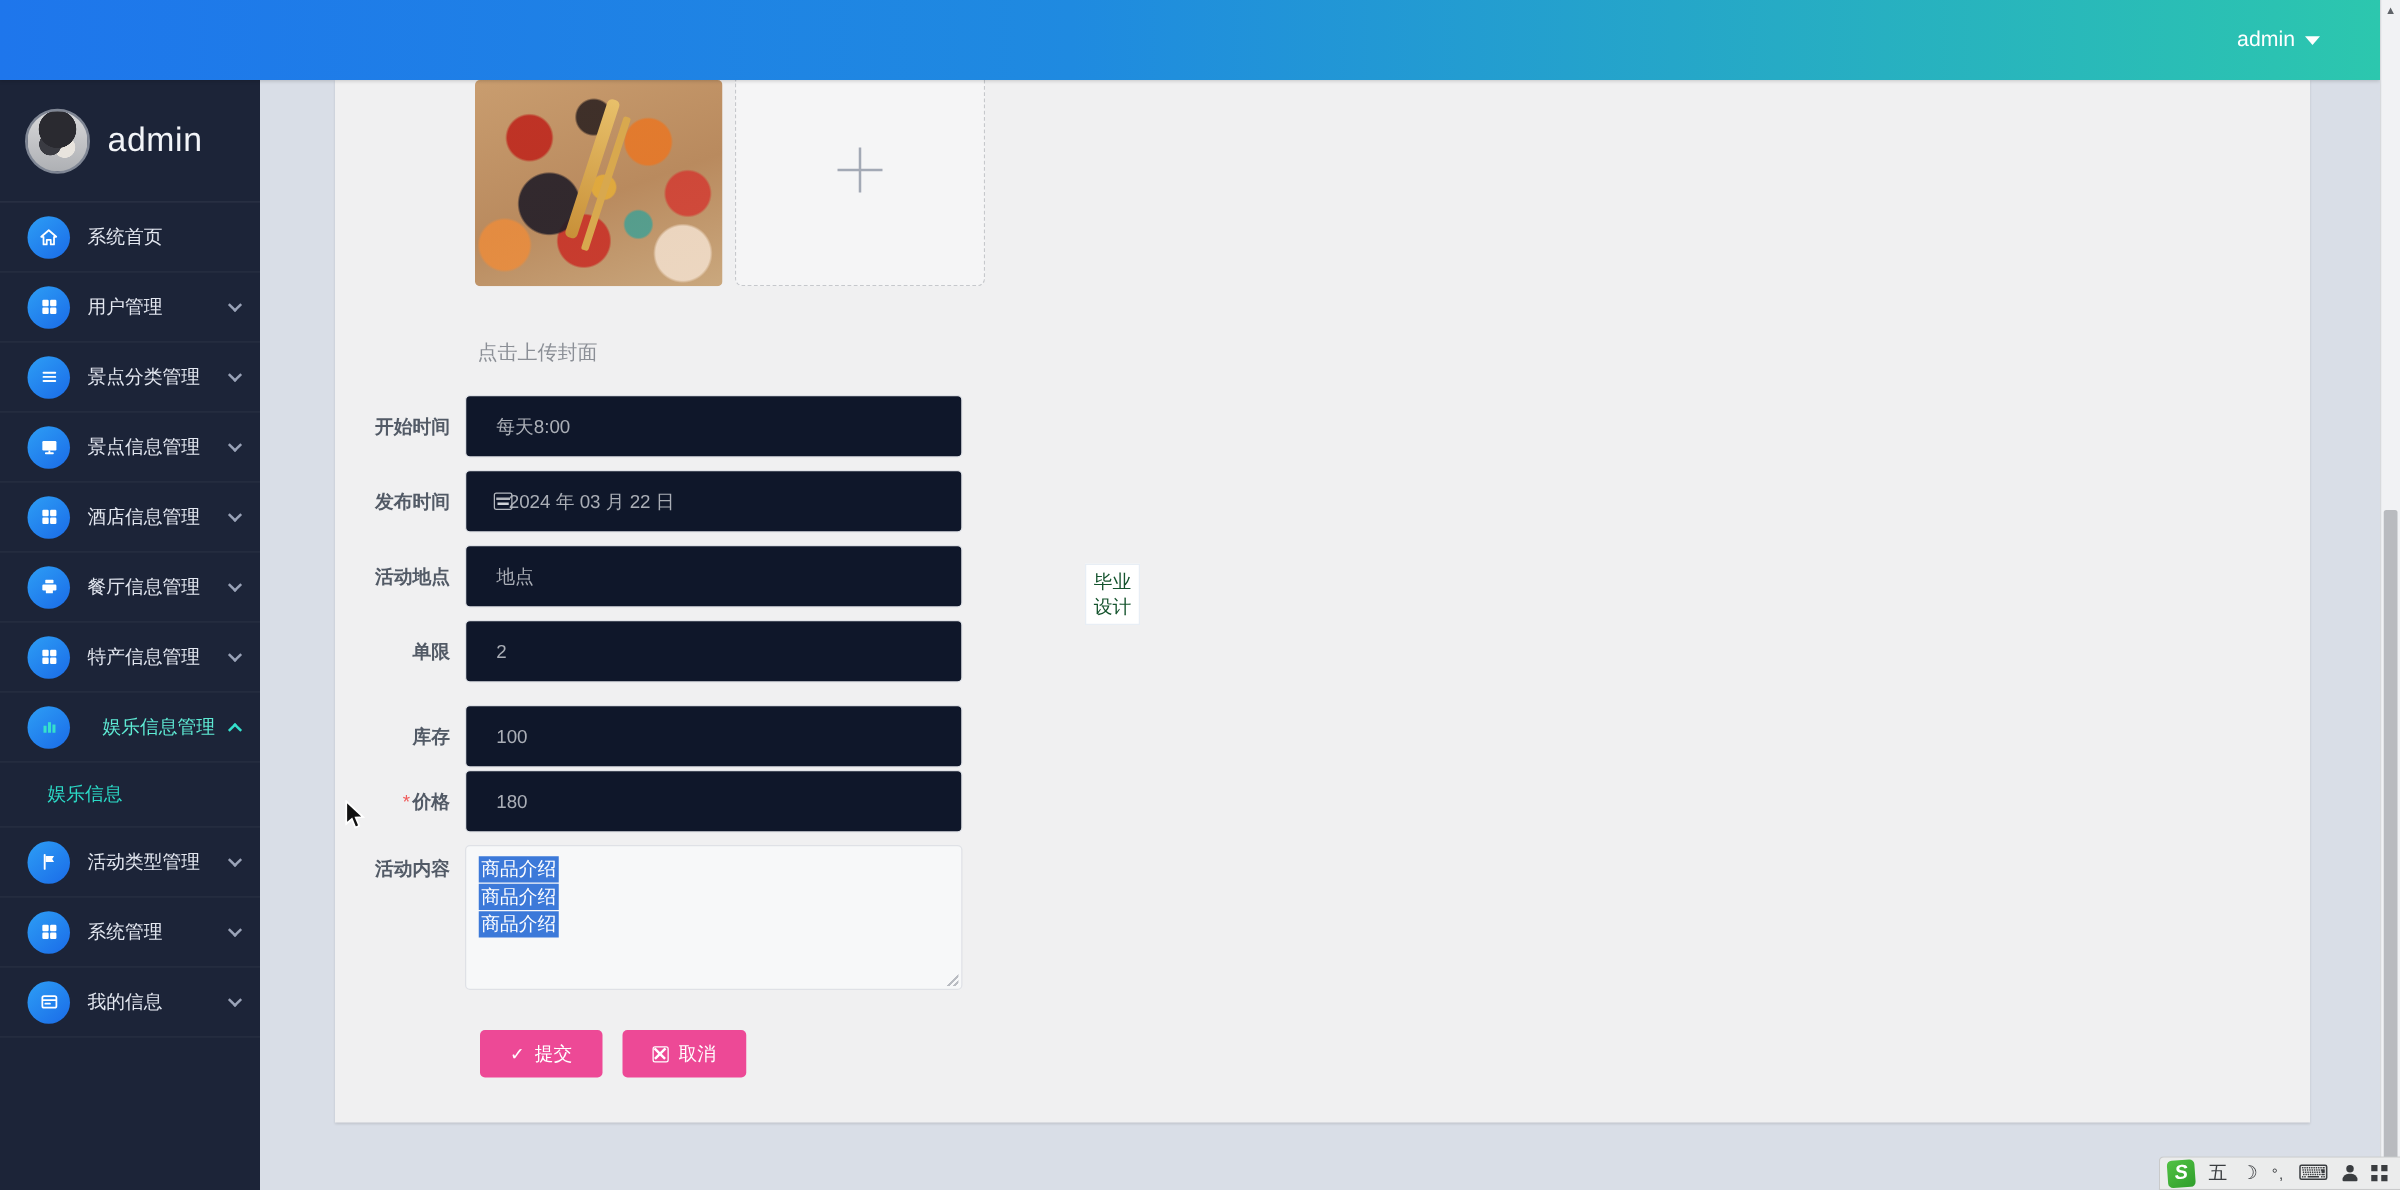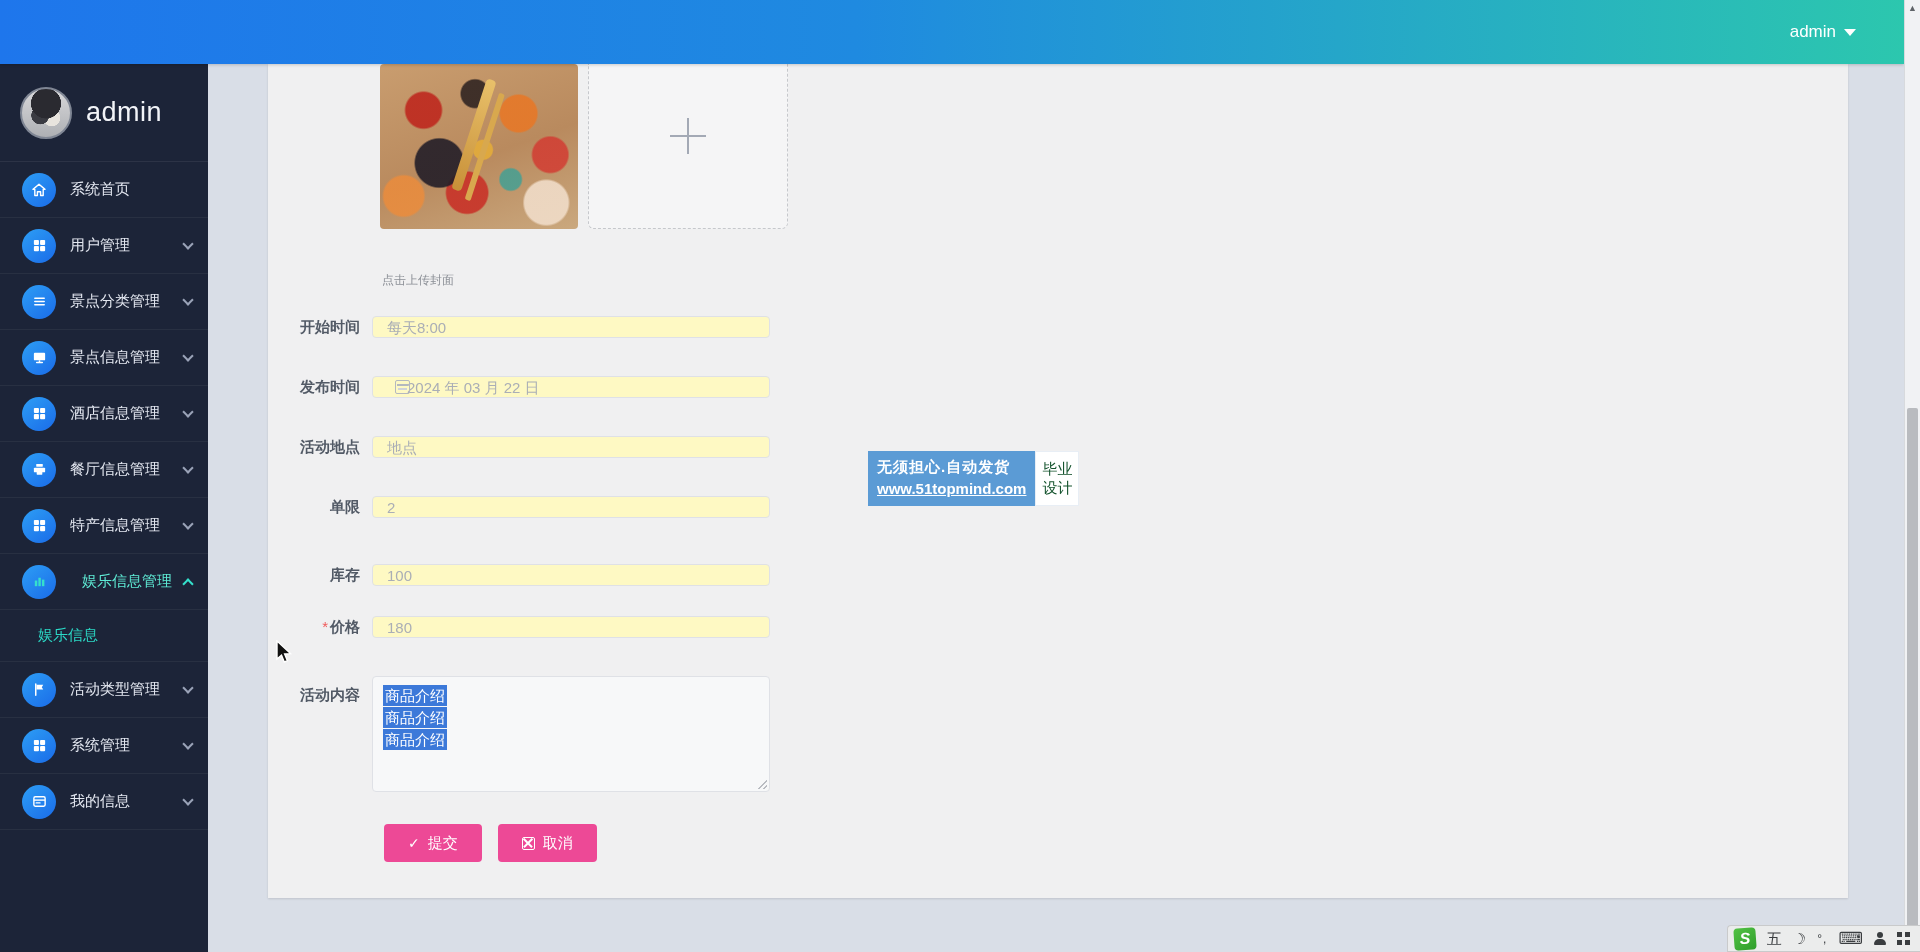--- a/index.html
+++ b/index.html
@@ -59,28 +59,28 @@
     border-radius:4px; }
   .photo::after { content:""; position:absolute; left:45%; top:8%; width:10px; height:70%;
     background:linear-gradient(#e8c06a,#c89038); transform:rotate(18deg); border-radius:4px; box-shadow:14px 8px 0 -2px #d8a84e; }
 
   .upload-box { position:absolute; left:320px; top:0px; width:200px; height:165px;
     border:1px dashed #c6c8cc; border-top:none; border-radius:0 0 6px 6px; background:#f5f5f6; }
   .plus { position:absolute; left:50%; top:44%; width:36px; height:36px; transform:translate(-50%,-50%); }
   .plus::before { content:""; position:absolute; left:0; top:17px; width:36px; height:2px; background:#a3a9b5; }
   .plus::after  { content:""; position:absolute; left:17px; top:0; width:2px; height:36px; background:#a3a9b5; }
 
-  .upload-hint { position:absolute; left:114px; top:208px; font-size:12px; color:#8b8f96; }
+  .upload-hint { position:absolute; left:114px; top:208px; font-size:16px; color:#8b8f96; }
 
   .frow { position:absolute; left:0; display:flex; align-items:center; }
   .flabel { width:104px; text-align:right; font-size:15px; color:#525a66; font-weight:700;
             padding-right:12px; flex:0 0 auto; }
   .req { color:#f05a5a; font-weight:400; margin-right:2px; }
-  .finput { width:398px; height:22px; background:#fef9c3; border:1px solid #dfe1e6; border-radius:4px;
-            font-size:15px; color:#7c828c; padding:0 14px; outline:none; font-family:inherit; }
+  .finput { width:398px; height:50px; background:#0f172a; border:1px solid #dfe1e6; border-radius:4px;
+            font-size:15px; color:#7c828c; padding:0 24px; outline:none; font-family:inherit; }
   .finput::placeholder { color:#aaaeb6; opacity:1; }
   .finput.with-icon { padding-left:34px; }
   .cal-icon { position:absolute; left:127px; width:15px; height:14px; border:1.5px solid #b4b8bf; border-radius:2px; }
   .cal-icon::before { content:""; position:absolute; left:1px; right:1px; top:3px; height:1.5px; background:#b4b8bf; }
   .cal-icon::after  { content:""; position:absolute; left:2px; right:2px; top:7px; height:1.5px; background:#d0d3d8; }
 
   .ftextarea { position:relative; width:398px; height:116px; background:#f7f8f9; border:1px solid #dfe1e6;
                border-radius:4px; padding:8px 10px; font-size:15px; line-height:21px; overflow:hidden; }
   .selline { display:table; background:#3c79d9; color:#ffffff; padding:0 2px; margin-bottom:1px; }
   .resize-grip { position:absolute; right:2px; bottom:2px; width:11px; height:11px;
@@ -360,24 +360,20 @@
       </button>
       <button class="pbtn">
         <span class="cancelbox"></span>
         <span>取消</span>
       </button>
     </div>
 
   </div>
 
   <div class="wm">
-    <div class="wm-blue">
-      <div class="wm-l1">无须担心.自动发货</div>
-      <div class="wm-l2">www.51topmind.com</div>
-    </div>
     <div class="wm-badge">
       <span>毕业</span>
       <span>设计</span>
     </div>
   </div>
 
   <div class="scrollbar">
     <div class="sb-up">▲</div>
     <div class="sb-thumb"></div>
   </div>

